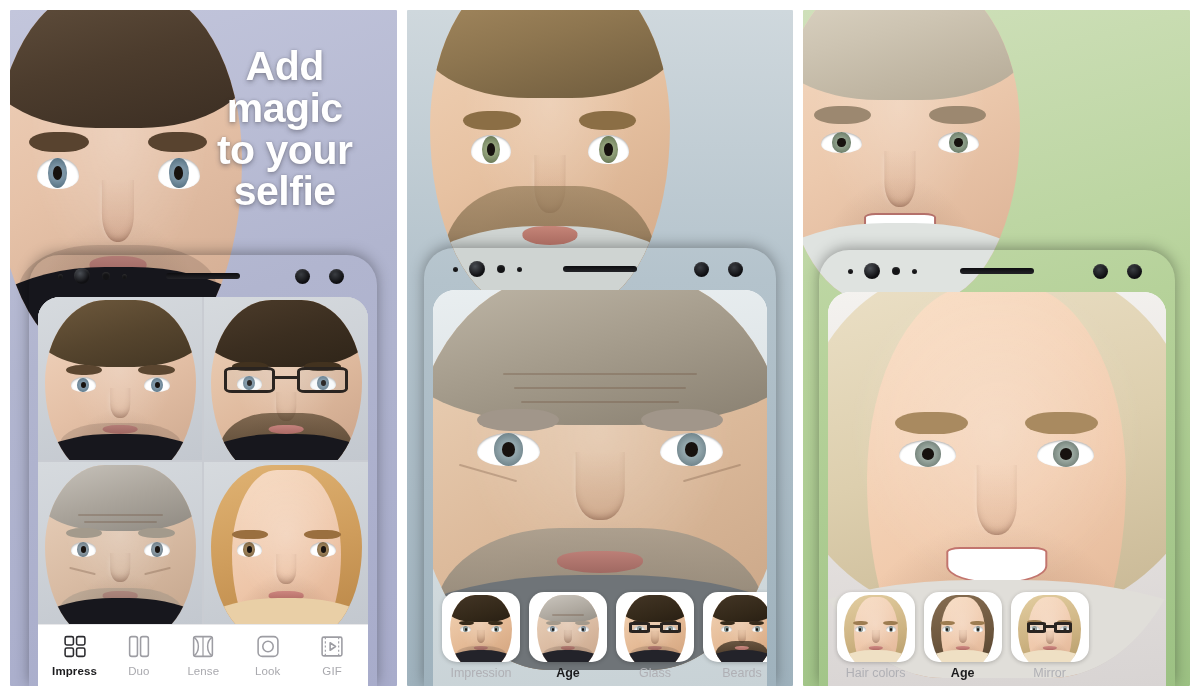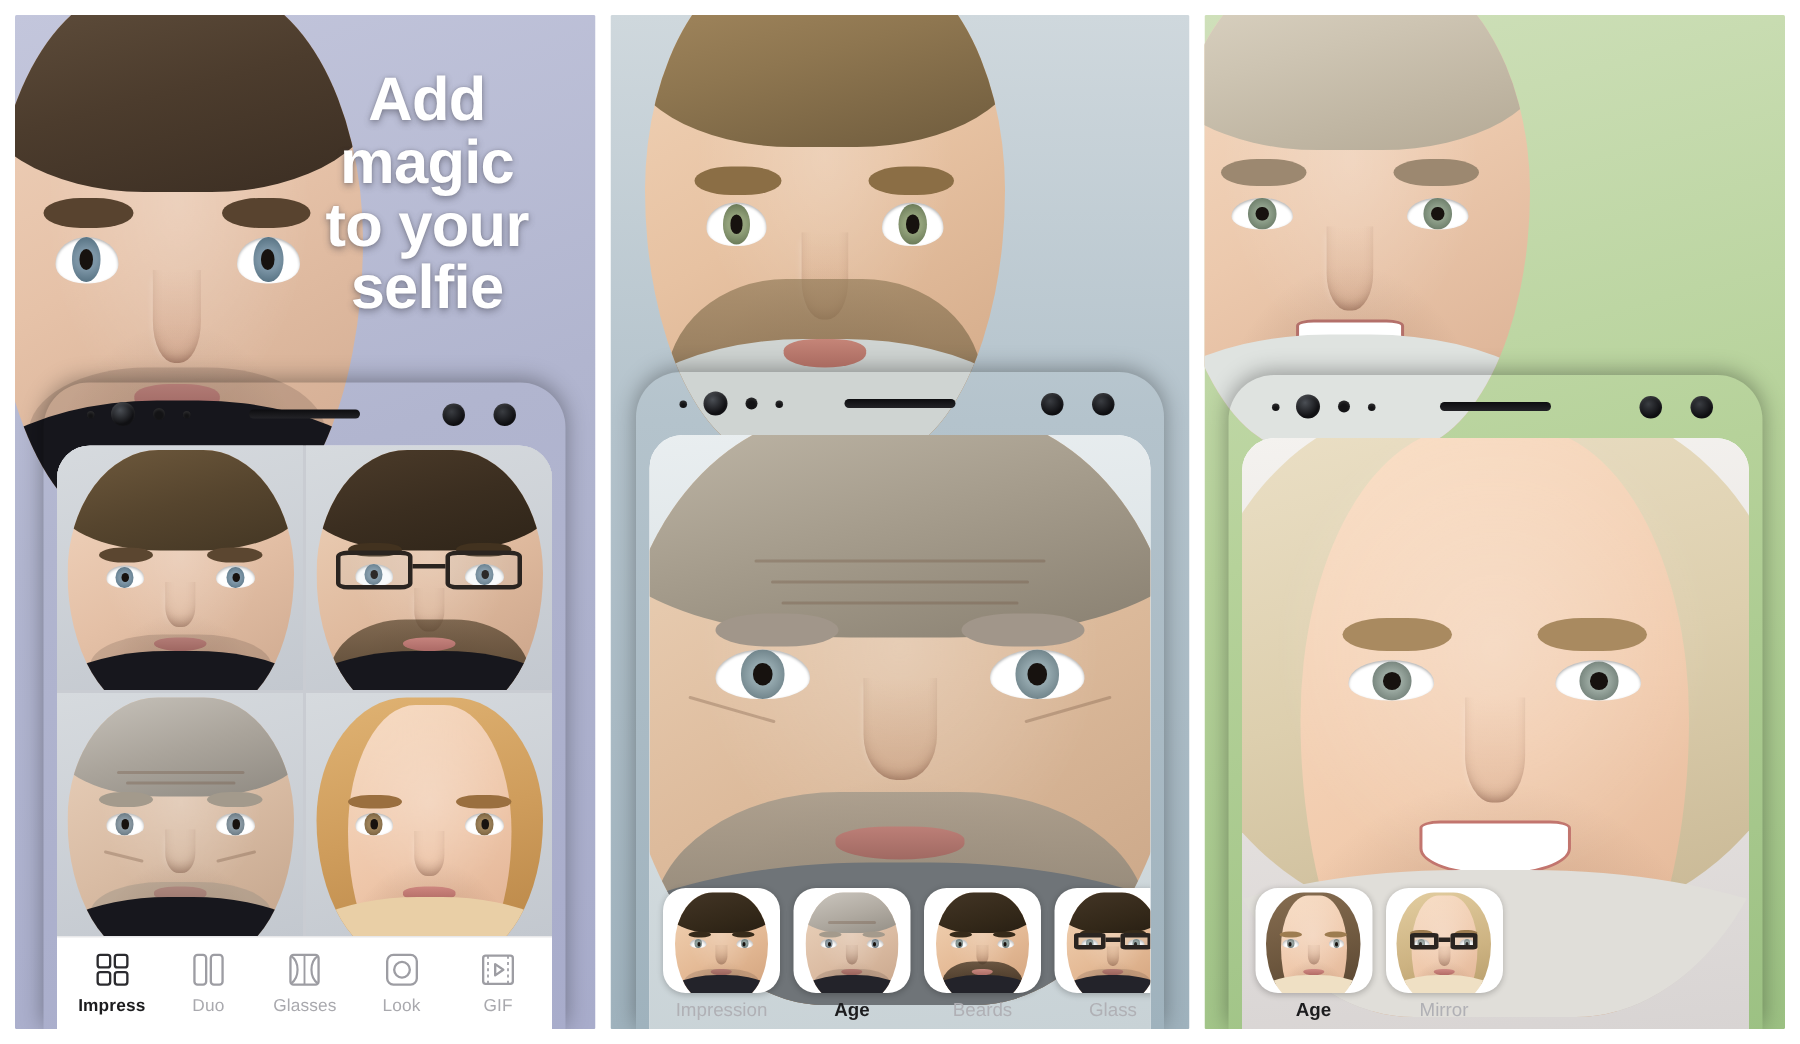--- a/index.html
+++ b/index.html
@@ -505,21 +505,21 @@
             <span class="lbl">Duo</span>
           </div>
 
           <div class="tab">
             <svg class="ic" viewBox="0 0 24 24">
               <rect x="3" y="2.5" width="18" height="19" rx="2" fill="none" stroke="#9d9da3" stroke-width="1.5"></rect>
               <path d="M3.2 3 C9 7, 9 17, 3.2 21" fill="none" stroke="#9d9da3" stroke-width="1.4"></path>
               <path d="M20.8 3 C15 7, 15 17, 20.8 21" fill="none" stroke="#9d9da3" stroke-width="1.4"></path>
               <line x1="12" y1="2.5" x2="12" y2="21.5" stroke="#9d9da3" stroke-width="1.2"></line>
             </svg>
-            <span class="lbl">Glasses</span>
+            <span class="lbl">Lense</span>
           </div>
 
           <div class="tab">
             <svg class="ic" viewBox="0 0 24 24">
               <rect x="2.5" y="2.5" width="19" height="19" rx="4" fill="none" stroke="#9d9da3" stroke-width="1.5"></rect>
               <circle cx="12" cy="12" r="5" fill="none" stroke="#9d9da3" stroke-width="1.5"></circle>
             </svg>
             <span class="lbl">Look</span>
           </div>
 
@@ -660,20 +660,53 @@
                 <div class="stubble"></div>
                   <div class="shoulders"></div>
               </div>
             </div>
             <span class="lbl">Age</span>
           </div>
 
           <div class="eff">
             <div class="thumb">
               <div class="tbg"></div>
+              <div class="face tm">
+                <div class="skin"></div>
+                  <div class="shadow-cheek"></div>
+                  <div class="hair"></div>
+                <div class="brow l" style="top:34%"></div>
+                  <div class="brow r" style="top:34%"></div>
+                <div class="eye l" style="top:43%">
+                    <span class="iris">
+                      <span class="pupil"></span>
+                    </span>
+                  </div>
+                <div class="eye r" style="top:43%">
+                    <span class="iris">
+                      <span class="pupil"></span>
+                    </span>
+                  </div>
+                <div class="glasses" style="top:38%;height:14%">
+                  <span class="lens"></span>
+                    <span class="bridge"></span>
+                    <span class="lens"></span>
+                </div>
+                <div class="nose" style="top:50%"></div>
+                  <div class="mouth" style="top:70%"></div>
+                <div class="stubble"></div>
+                  <div class="shoulders"></div>
+              </div>
+            </div>
+            <span class="lbl">Glass</span>
+          </div>
+
+          <div class="eff">
+            <div class="thumb">
+              <div class="tbg"></div>
               <div class="face tm tm-beard">
                 <div class="skin"></div>
                   <div class="shadow-cheek"></div>
                   <div class="hair"></div>
                 <div class="brow l" style="top:36%"></div>
                   <div class="brow r" style="top:36%"></div>
                 <div class="eye l" style="top:43%">
                     <span class="iris">
                       <span class="pupil"></span>
                     </span>
@@ -683,53 +716,20 @@
                       <span class="pupil"></span>
                     </span>
                   </div>
                 <div class="nose" style="top:49%"></div>
                 <div class="beard"></div>
                 <div class="mouth" style="top:70%;z-index:3"></div>
                   <div class="shoulders"></div>
               </div>
             </div>
             <span class="lbl">Beards</span>
-          </div>
-
-          <div class="eff">
-            <div class="thumb">
-              <div class="tbg"></div>
-              <div class="face tm">
-                <div class="skin"></div>
-                  <div class="shadow-cheek"></div>
-                  <div class="hair"></div>
-                <div class="brow l" style="top:34%"></div>
-                  <div class="brow r" style="top:34%"></div>
-                <div class="eye l" style="top:43%">
-                    <span class="iris">
-                      <span class="pupil"></span>
-                    </span>
-                  </div>
-                <div class="eye r" style="top:43%">
-                    <span class="iris">
-                      <span class="pupil"></span>
-                    </span>
-                  </div>
-                <div class="glasses" style="top:38%;height:14%">
-                  <span class="lens"></span>
-                    <span class="bridge"></span>
-                    <span class="lens"></span>
-                </div>
-                <div class="nose" style="top:50%"></div>
-                  <div class="mouth" style="top:70%"></div>
-                <div class="stubble"></div>
-                  <div class="shoulders"></div>
-              </div>
-            </div>
-            <span class="lbl">Glass</span>
           </div>
 
         </div>
       </div>
     </div>
   </div>
 
   <div class="panel">
     <div class="panel-bg bg-3"></div>
 
@@ -791,20 +791,46 @@
             <div class="nose" style="top:48%;width:10%;background:linear-gradient(180deg,rgba(0,0,0,0),rgba(180,125,95,.2));"></div>
             <div style="position:absolute;left:50%;transform:translateX(-50%);top:68%;
                  width:25%;height:9%;background:#ffffff;border:2.5px solid #c2756e;
                  border-radius:16% 16% 58% 58%;"></div>
             <div class="shoulders" style="background:#e0ded9;"></div>
           </div>
         </div>
 
         <div class="effects">
 
+          <div class="eff">
+            <div class="thumb">
+              <div class="tbg"></div>
+              <div class="face tf">
+                <div class="hair"></div>
+                  <div class="inner-face"></div>
+                  <div class="shadow-cheek"></div>
+                <div class="brow l" style="top:36%"></div>
+                  <div class="brow r" style="top:36%"></div>
+                <div class="eye l" style="top:43%">
+                    <span class="iris">
+                      <span class="pupil"></span>
+                    </span>
+                  </div>
+                <div class="eye r" style="top:43%">
+                    <span class="iris">
+                      <span class="pupil"></span>
+                    </span>
+                  </div>
+                <div class="nose" style="top:49%"></div>
+                  <div class="mouth" style="top:70%"></div>
+                <div class="shoulders"></div>
+              </div>
+            </div>
+            <span class="lbl">Hair colors</span>
+          </div>
 
           <div class="eff active">
             <div class="thumb">
               <div class="tbg"></div>
               <div class="face tf tf-dark">
                 <div class="hair"></div>
                   <div class="inner-face"></div>
                   <div class="shadow-cheek"></div>
                 <div class="brow l" style="top:36%"></div>
                   <div class="brow r" style="top:36%"></div>

